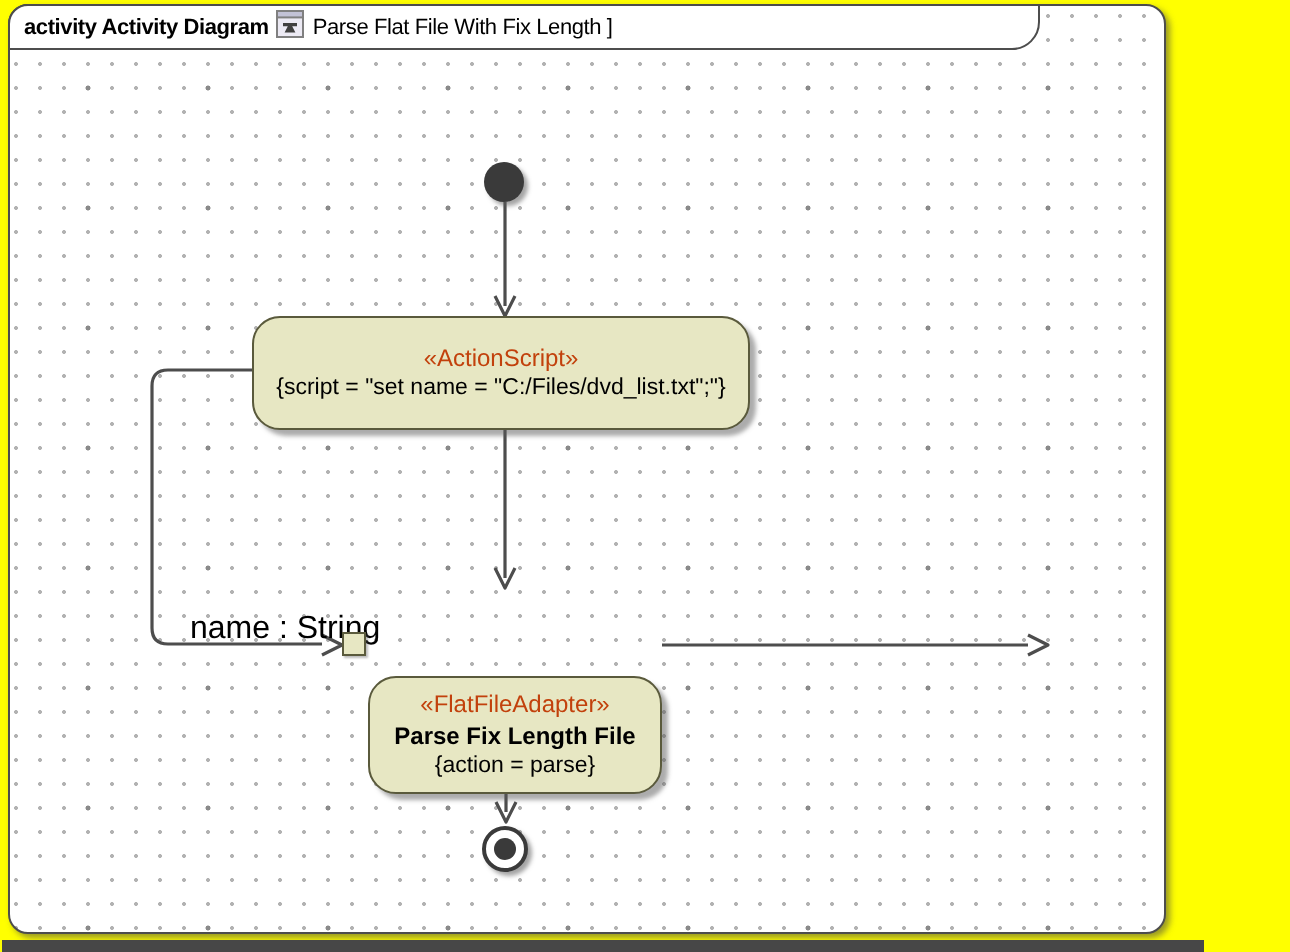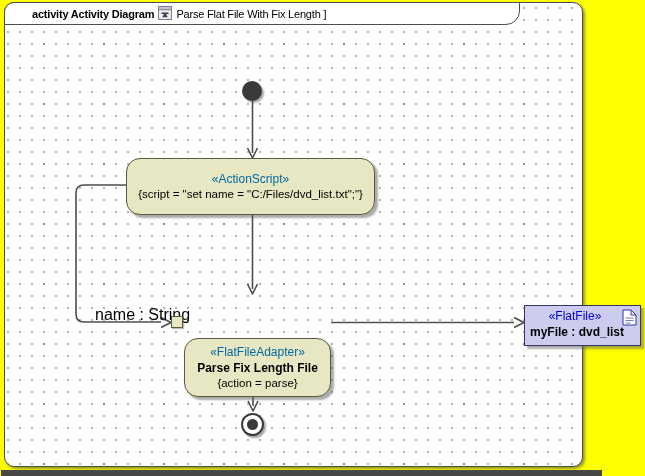--- a/index.html
+++ b/index.html
@@ -27,36 +27,36 @@
   .title-tab {
     position:absolute; left:4px; top:2px; width:516px; height:23px;
     box-sizing:border-box;
     background:#ffffff;
     border:1.5px solid #4d4d4d;
     border-radius:10px 0 14px 0;
     display:flex; align-items:center;
     padding:0 10px 0 7px; gap:3px;
     font-size:11px; letter-spacing:-0.2px; white-space:nowrap;
   }
-  .title-tab .bold { font-weight:bold;margin-left:20px; }
+  .title-tab .bold { font-weight:bold; }
   .tab-icon { flex:0 0 auto; display:inline-block; margin:0 1px; }
 
   
   .action-node {
     position:absolute; box-sizing:border-box;
     background:#E7E7C3;
     border:1.5px solid #5A5A3C;
     border-radius:14px;
     box-shadow:3px 3px 2px rgba(90,90,90,0.5);
     display:flex; flex-direction:column; align-items:center; justify-content:center;
     text-align:center; font-size:12px; line-height:1.35; white-space:nowrap;
   }
   .node-set-file-name { left:126px; top:158px; width:249px; height:57px; }
   .node-parse-fix    { left:184px; top:294px; width:147px; height:59px;margin-top:44px; }
-  .stereotype { color:#0369a1; }
+  .stereotype { color:#c2410c; }
   .node-name  { font-weight:bold; }
   .node-body  { font-size:11.5px; }
 
   
   .pin {
     position:absolute; left:171px; top:316px; width:12px; height:12px;
     box-sizing:border-box; background:#E7E7C3; border:1.3px solid #5A5A3C;
     box-shadow:1px 1px 1px rgba(90,90,90,0.4);
   }
 
@@ -154,31 +154,20 @@
   </div>
 
   <div class="pin"></div>
 
   <div class="action-node node-parse-fix">
     <div class="stereotype">«FlatFileAdapter»</div>
     <div class="node-name">Parse Fix Length File</div>
     <div class="node-body">{action = parse}</div>
   </div>
 
-  <div class="object-node">
-    <div class="obj-st">«FlatFile»</div>
-    <div class="obj-name">myFile : dvd_list</div>
-    <span class="doc-icon">
-      <svg width="15" height="17" viewBox="0 0 15 17">
-        <path d="M1 1 h8 l5 5 v10 h-13 z" fill="#ffffff" stroke="#3333aa"></path>
-        <path d="M9 1 v5 h5" fill="none" stroke="#3333aa"></path>
-        <path d="M3.5 9 h8 M3.5 11.5 h8 M3.5 14 h5" stroke="#7777bb" stroke-width="1"></path>
-      </svg>
-    </span>
-  </div>
 
   <div class="final-node">
     <div class="final-inner"></div>
   </div>
 
   <div class="bottom-bar"></div>
 
 </div>
 
 </body></html>

